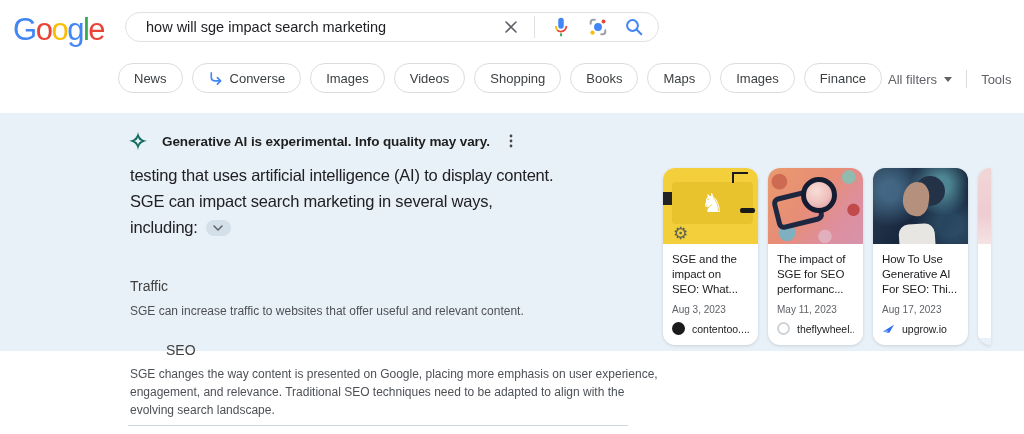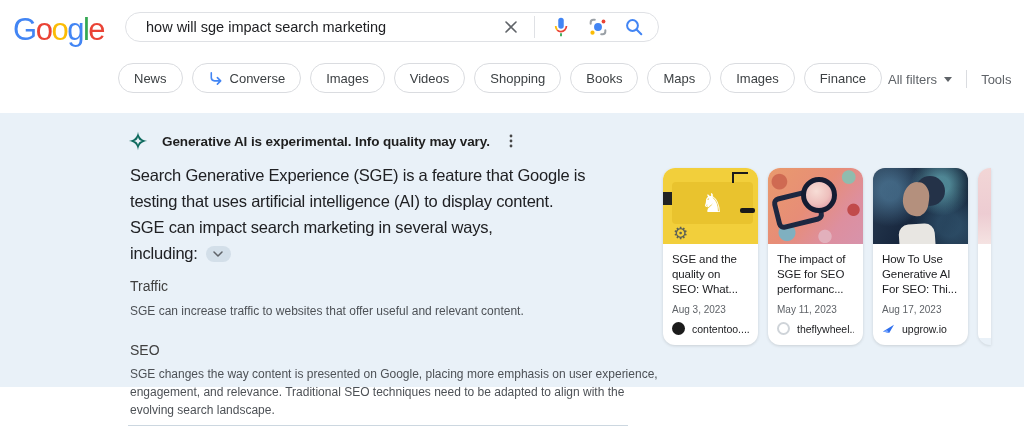--- a/index.html
+++ b/index.html
@@ -29,36 +29,36 @@
     background:#fff; display:flex; align-items:center; gap:7px; font-size:13px;
     color:#3c4043; cursor:pointer; white-space:nowrap; }
   .filters { position:absolute; left:888px; top:70px; display:flex; align-items:center;
     font-size:13px; color:#5f6368; }
   .caret { width:0; height:0; border-left:4px solid transparent; border-right:4px solid transparent;
     border-top:5px solid #5f6368; margin-left:7px; display:inline-block; }
   .v-div { width:1px; height:18px; background:#dadce0; margin:0 14px; }
   .filters .lbl { cursor:pointer; display:flex; align-items:center; }
 
   
-  .sge { position:absolute; top:113px; left:0; width:1024px; height:274px; background:#e9f1f8; }
+  .sge { position:absolute; top:113px; left:0; width:1024px; height:238px; background:#e9f1f8; }
 
   .disclaimer { position:absolute; left:128px; top:18px; display:flex; align-items:center; }
   .disclaimer .txt { margin-left:14px; font-size:13.5px; font-weight:bold; color:#1f1f1f; letter-spacing:-0.1px; }
   .kebab { margin-left:14px; cursor:pointer; display:flex; }
 
   .answer { position:absolute; left:130px; top:49px; font-size:16.5px; color:#202124;
     letter-spacing:-0.2px; line-height:26px; white-space:nowrap; }
   .expand-pill { display:inline-flex; vertical-align:2px; margin-left:8px; width:25px; height:16px;
     background:#d3dfe9; border-radius:9px; align-items:center; justify-content:center;
     border:none; cursor:pointer; }
 
   .sec-head { position:absolute; left:130px; font-size:14px; font-weight:normal; color:#404040; }
   .sec-body { position:absolute; left:130px; font-size:12px; color:#4d5156; line-height:18px; white-space:nowrap; }
   .h-traffic { top:165px; } .b-traffic { top:189px; }
-  .h-seo { top:229px; } .b-seo { top:252px; }
+  .h-seo { top:229px;margin-left:36px; } .b-seo { top:252px; }
   .bottom-divider { position:absolute; left:128px; top:312px; width:500px; height:1px; background:#ccd7e0; }
 
   
   .cards { position:absolute; left:663px; top:55px; display:flex; gap:10px; }
   .card { width:95px; border-radius:12px; background:#fff; overflow:hidden;
     box-shadow:0 1px 3px rgba(60,64,67,.18); cursor:pointer; flex:none; }
   .card-img { height:76px; position:relative; overflow:hidden; }
   .card-body { padding:8px 9px 10px; }
   .card-title { font-size:11.5px; line-height:15px; color:#202124; letter-spacing:-0.1px; }
   .card-date { margin-top:7px; font-size:10px; color:#5f6368; }
@@ -220,21 +220,20 @@
             <g fill="#474747">
               <circle cx="7" cy="3" r="1.4"></circle>
               <circle cx="7" cy="8" r="1.4"></circle>
               <circle cx="7" cy="13" r="1.4"></circle>
             </g>
           </svg>
       </span>
     </div>
 
     <div class="answer">
-      <div>Search Generative Experience (SGE) is a feature that Google is</div>
       <div>testing that uses artificial intelligence (AI) to display content.</div>
       <div>SGE can impact search marketing in several ways,</div>
       <div>
         <span>including:</span><button class="expand-pill">
             <svg width="10" height="6" viewBox="0 0 10 6">
               <path d="M1 1l4 4 4-4" stroke="#5f6368" stroke-width="1.5" fill="none" stroke-linecap="round" stroke-linejoin="round"></path>
             </svg>
           </button>
       </div>
     </div>
@@ -259,21 +258,21 @@
         <div class="card-img img-yellow">
           <span class="tag"></span>
           <div class="inner-rect">
             <span class="knight">♞</span>
           </div>
           <span class="corner"></span>
           <span class="dash"></span>
           <span class="gear">⚙</span>
         </div>
         <div class="card-body">
-          <div class="card-title">SGE and the quality on SEO: What...</div>
+          <div class="card-title">SGE and the impact on SEO: What...</div>
           <div class="card-date">Aug 3, 2023</div>
           <div class="card-src">
             <span class="fav fav-dark"></span>
             <span>contentoo....</span>
           </div>
         </div>
       </div>
 
       <div class="card">
         <div class="card-img img-abstract">

